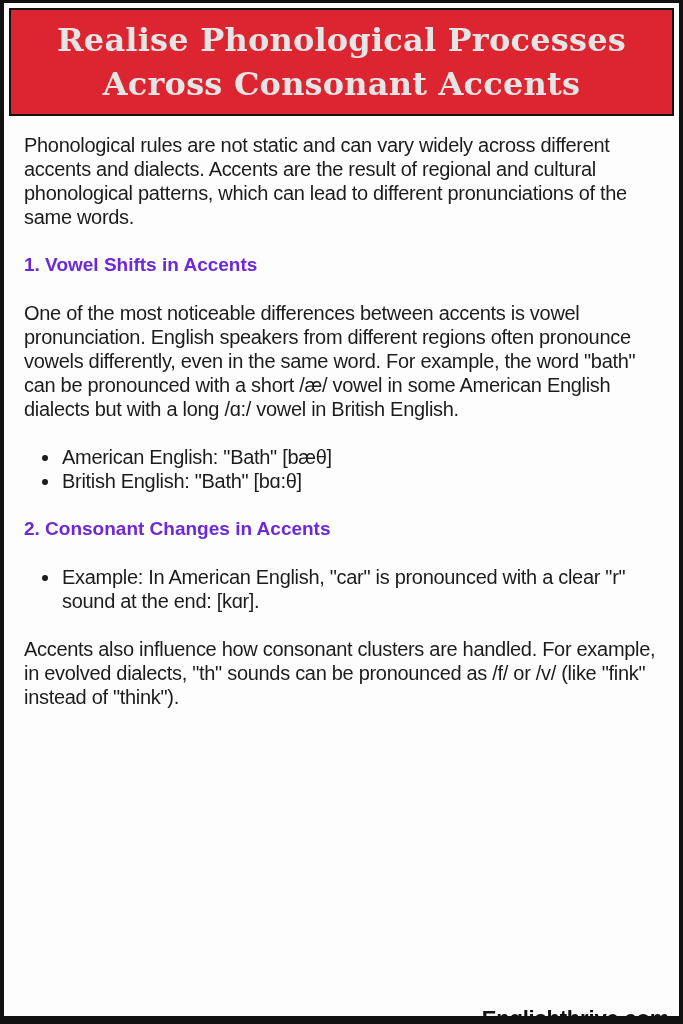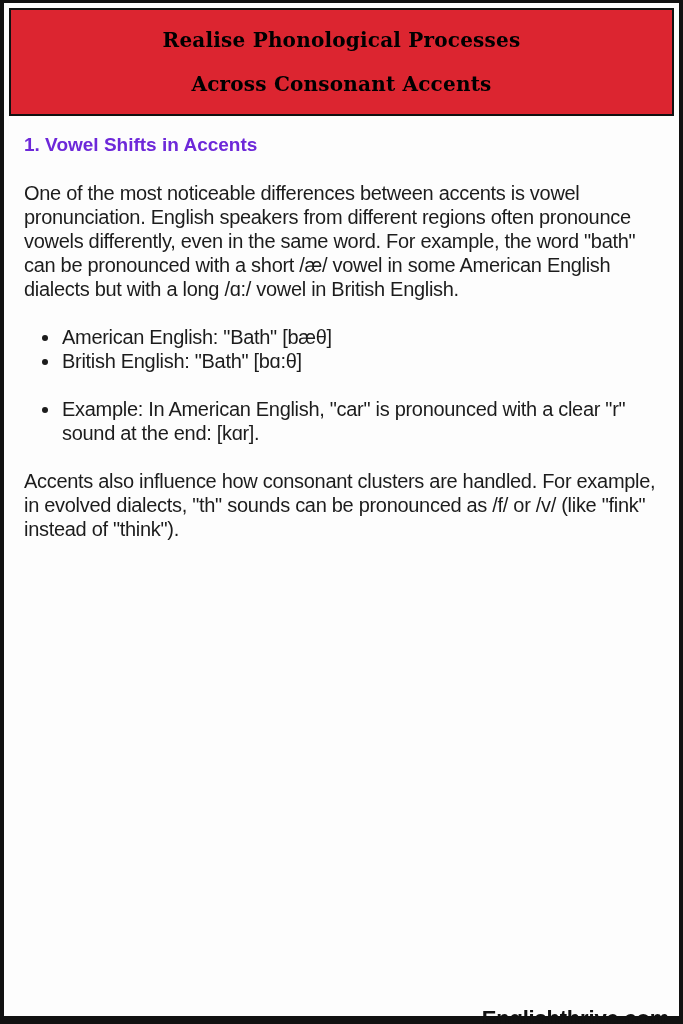--- a/index.html
+++ b/index.html
@@ -30,22 +30,22 @@
       background: #dc2530;
       border: 2px solid #111;
       display: flex;
       flex-direction: column;
       align-items: center;
       justify-content: center;
     }
     .title-line {
       font-family: "DejaVu Serif", "Liberation Serif", serif;
       font-weight: bold;
-      color: #000000;
-      font-size: 20px;
+      color: #e5e5e5;
+      font-size: 32px;
       line-height: 44px;
       letter-spacing: 0.2px;
       white-space: nowrap;
     }
     .content {
       position: absolute;
       left: 24px; top: 133px;
       width: 640px;
       color: #1c1c1c;
     }
@@ -95,37 +95,39 @@
 <body>
 
 <div class="frame"></div>
 
 <div class="title-box">
   <div class="title-line">Realise Phonological Processes</div>
   <div class="title-line">Across Consonant Accents</div>
 </div>
 
 <div class="content">
+  <p class="para">Phonological rules are not static and can vary widely across different accents and dialects. Accents are the result of regional and cultural phonological patterns, which can lead to different pronunciations of the same words.</p>
 
   <div>
     <h2 class="heading">1. Vowel Shifts in Accents</h2>
     <p class="para">One of the most noticeable differences between accents is vowel pronunciation. English speakers from different regions often pronounce vowels differently, even in the same word. For example, the word "bath" can be pronounced with a short /æ/ vowel in some American English dialects but with a long /ɑ:/ vowel in British English.</p>
     <ul class="bullets">
       <li class="bullet">
         <span class="bullet-dot"></span>
         <span>American English: "Bath" [bæθ]</span>
       </li>
       <li class="bullet">
         <span class="bullet-dot"></span>
         <span>British English: "Bath" [bɑ:θ]</span>
       </li>
     </ul>
   </div>
 
   <div>
+    <h2 class="heading">2. Consonant Changes in Accents</h2>
     <ul class="bullets">
       <li class="bullet">
         <span class="bullet-dot"></span>
         <span>Example: In American English, "car" is pronounced with a clear "r" sound at the end: [kɑr].</span>
       </li>
     </ul>
     <p class="para">Accents also influence how consonant clusters are handled. For example, in evolved dialects, "th" sounds can be pronounced as /f/ or /v/ (like "fink" instead of "think").</p>
   </div>
 </div>
 

